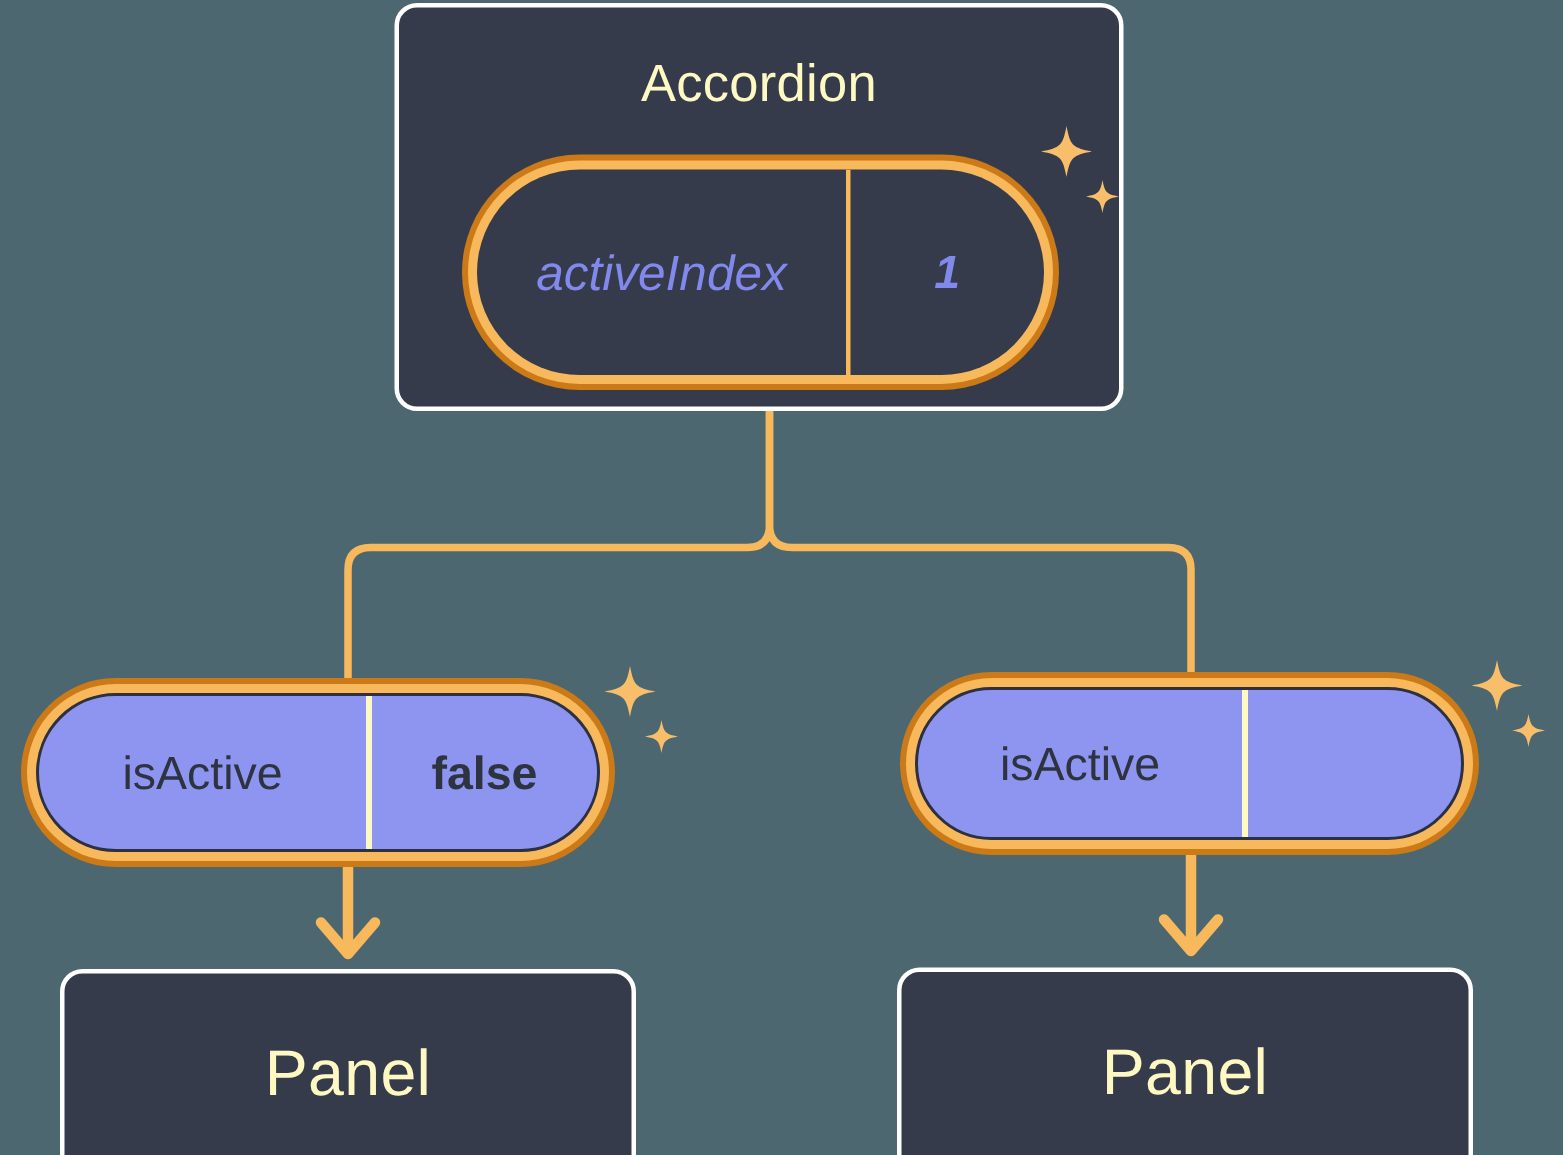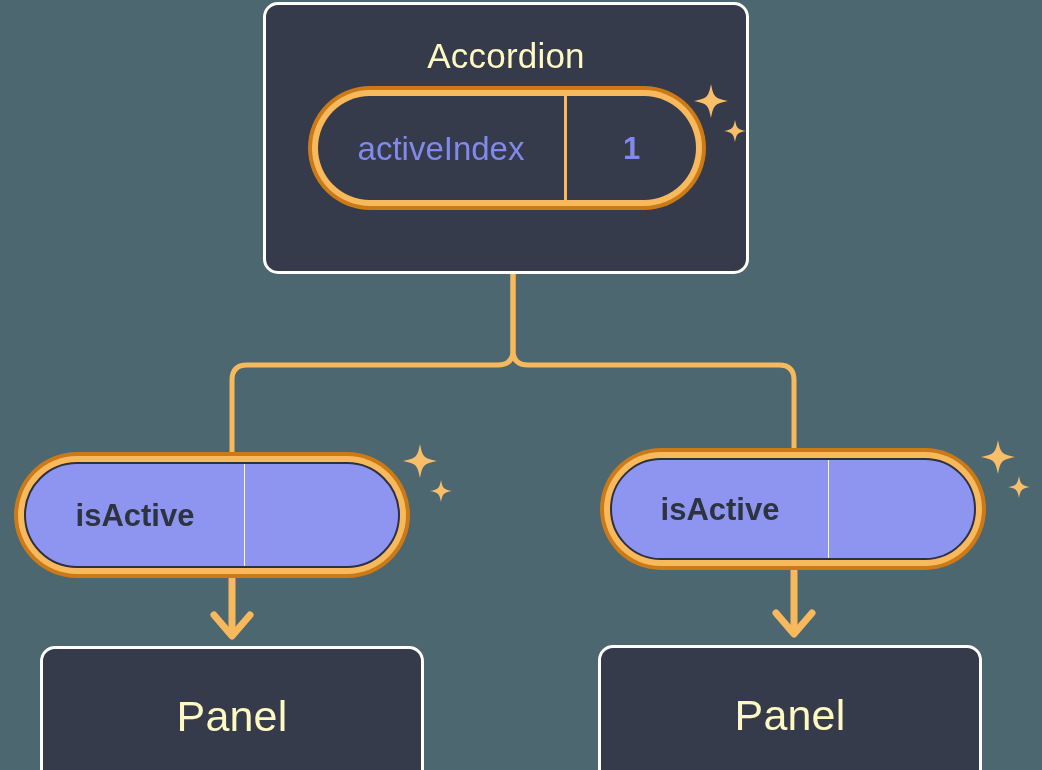--- a/index.html
+++ b/index.html
@@ -121,30 +121,30 @@
   }
 
   
   .pill-purple .pill-body {
     background: #8e95f0;
     border: 2px solid #2c3040;
   }
   .pill-purple .pill-key {
     color: #2e3340;
     font-size: 31px;
-    font-weight: 700;
-    border-right: 1px solid #fef9c3;
+    font-weight: 400;
+    border-right: 4px solid #fef9c3;
   }
   .pill-purple .pill-val {
     color: #2e3340;
     font-size: 31px;
     font-weight: 700;
   }
 
-  #pill-active-index { left: 308px; top: 86px;  width: 398px; height: 124px; }
+  #pill-active-index { left: 308px; top: 103px;  width: 398px; height: 157px; font-style: italic; }
   #pill-is-active-left  { left: 14px;  top: 452px; width: 396px; height: 126px; }
   #pill-is-active-right { left: 600px; top: 448px; width: 386px; height: 122px; }
 
   #pill-is-active-left  .pill-key { flex: 0 0 218px; }
   #pill-is-active-left  .pill-val { flex: 1 1 auto; }
   #pill-is-active-right .pill-key { flex: 0 0 216px; }
   #pill-is-active-right .pill-val { flex: 1 1 auto; }
 
   
   .sparkle {
@@ -184,20 +184,21 @@
 
   <svg class="sparkle" style="left:688px; top:82px;" width="64" height="72" viewBox="0 0 64 72">
     <path d="M23 2 C25.5 15 27 16.5 40 19 C27 21.5 25.5 23 23 36 C20.5 23 19 21.5 6 19 C19 16.5 20.5 15 23 2 Z" fill="#f9be6a"></path>
     <path d="M47 38 C48.6 46.4 49.6 47.4 58 49 C49.6 50.6 48.6 51.6 47 60 C45.4 51.6 44.4 50.6 36 49 C44.4 47.4 45.4 46.4 47 38 Z" fill="#f9be6a"></path>
   </svg>
 
   <div class="pill-wrap pill-purple" id="pill-is-active-left">
     <div class="pill-mid">
       <div class="pill-body">
         <span class="pill-key">isActive</span>
+        <span class="pill-val">false</span>
       </div>
     </div>
   </div>
 
   <svg class="sparkle" style="left:396px; top:440px;" width="64" height="74" viewBox="0 0 64 74">
     <path d="M24 4 C26.5 17 28 18.5 41 21 C28 23.5 26.5 25 24 38 C21.5 25 20 23.5 7 21 C20 18.5 21.5 17 24 4 Z" fill="#f9be6a"></path>
     <path d="M45 40 C46.6 48.4 47.6 49.4 56 51 C47.6 52.6 46.6 53.6 45 62 C43.4 53.6 42.4 52.6 34 51 C42.4 49.4 43.4 48.4 45 40 Z" fill="#f9be6a"></path>
   </svg>
 
   <div class="card panel-card" id="panel-card-left">

